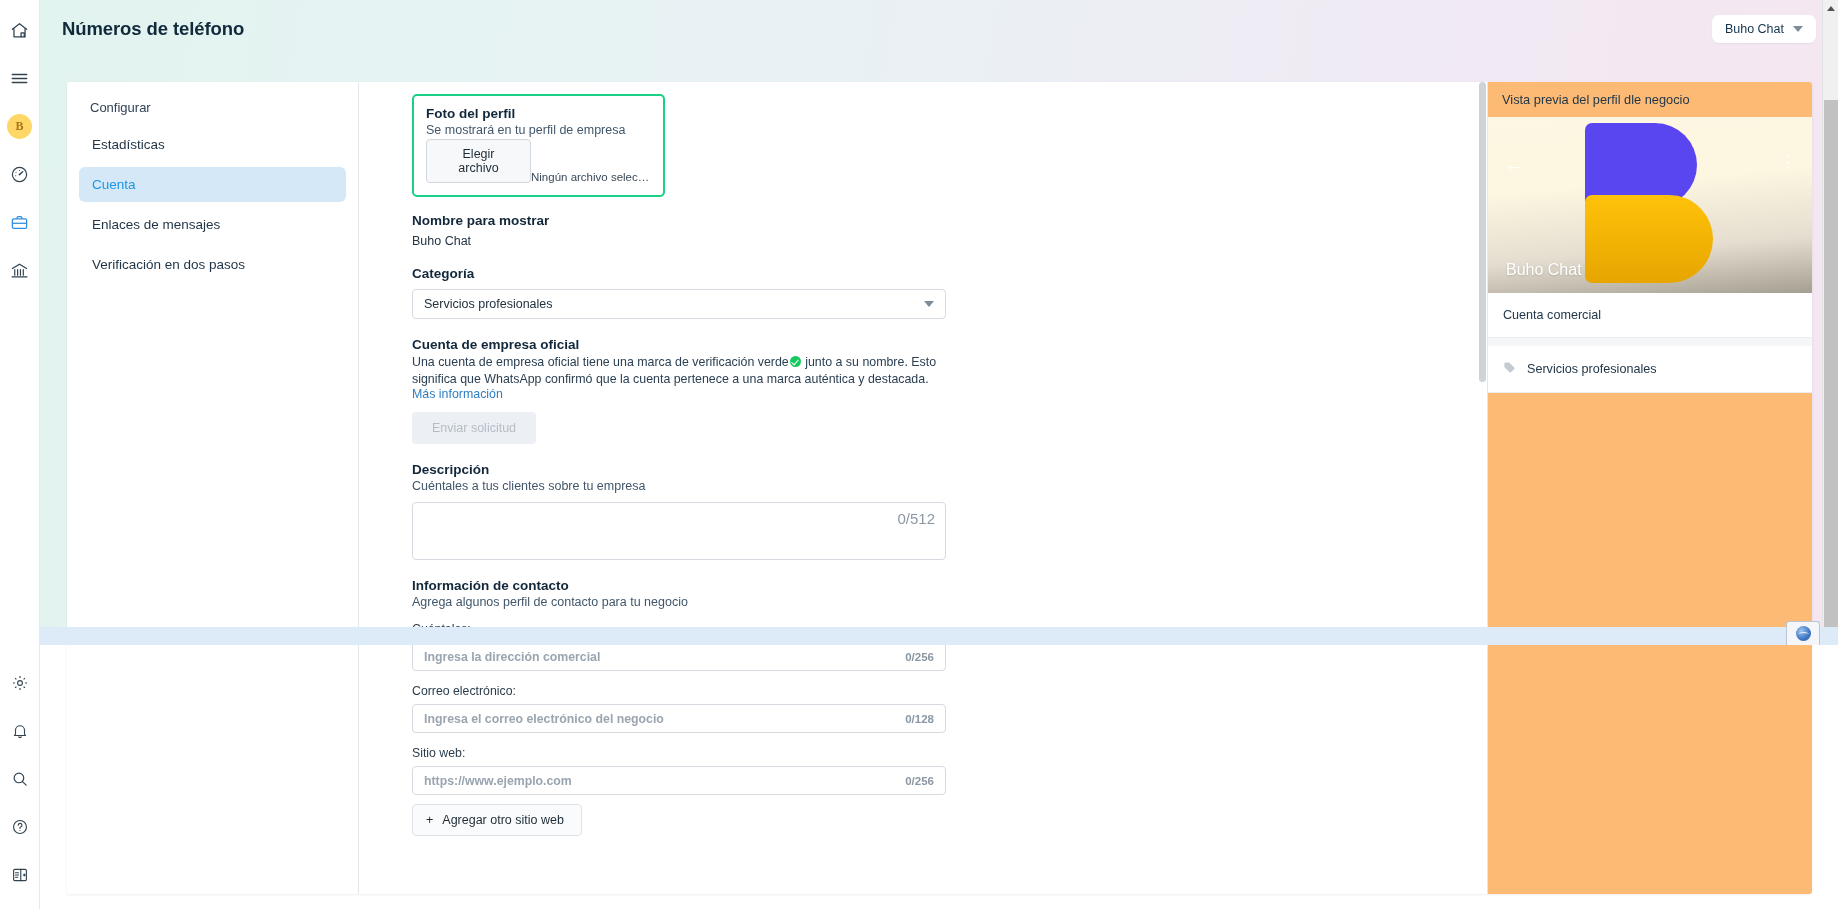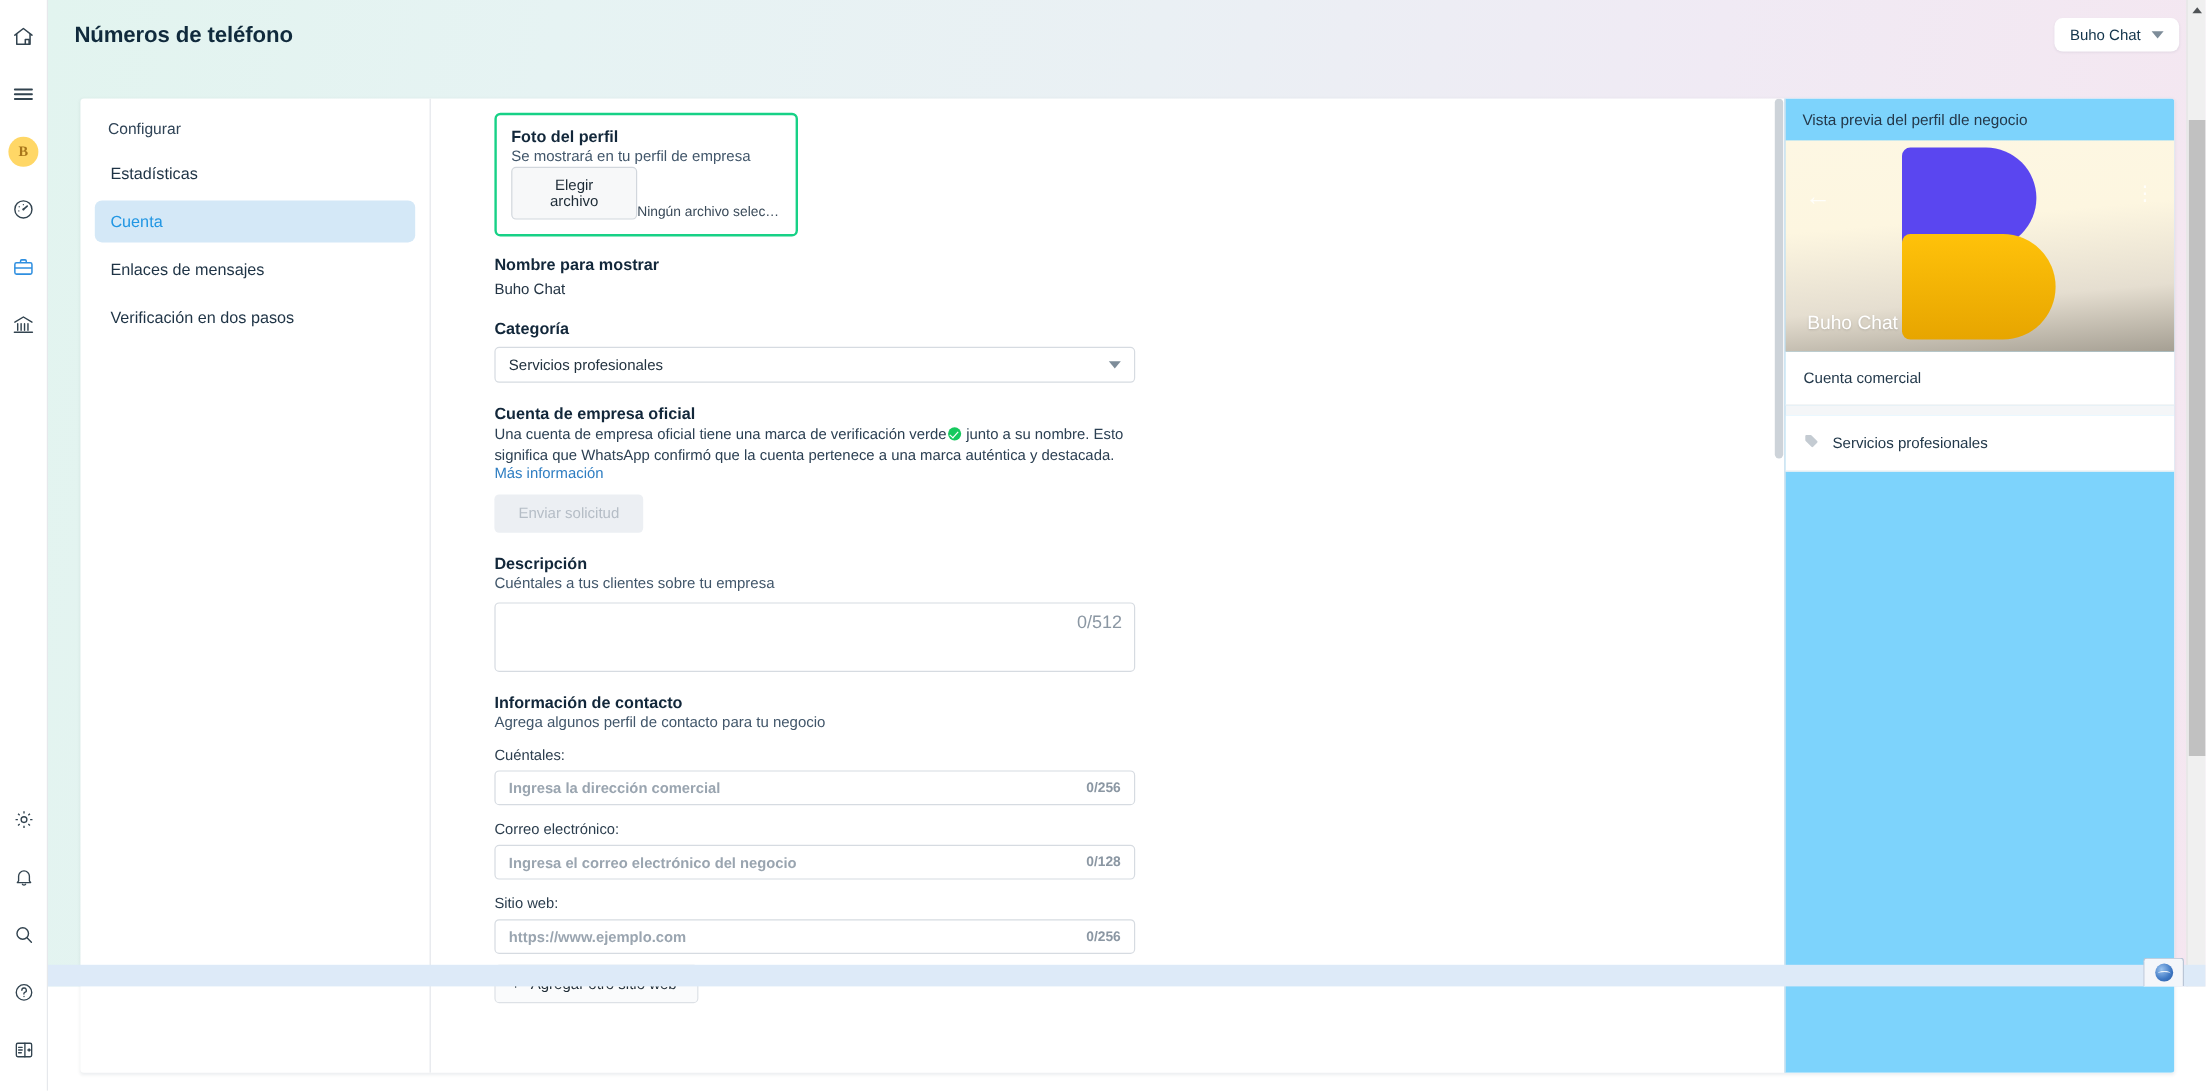--- a/index.html
+++ b/index.html
@@ -48,21 +48,21 @@
     color: #a9761a;
     font-size: 12px; font-weight: bold;
     display: flex; align-items: center; justify-content: center;
     font-family: "Liberation Serif", "DejaVu Serif", serif;
   }
 
   
   .stage {
     position: relative;
     flex: 1;
-    height: 822px;
+    height: 645px;
     background: linear-gradient(100deg, #e2f4ef 0%, #e6f3f3 22%, #eaf0f4 48%, #f0eaf4 72%, #f5e6f0 100%);
   }
   .header {
     height: 58px;
     display: flex;
     align-items: center;
     padding: 0 22px 0 22px;
   }
   .header-title {
     font-size: 18.5px;
@@ -275,21 +275,21 @@
     display: inline-flex; align-items: center; gap: 9px;
     cursor: pointer;
     font-family: inherit;
   }
 
   
   .previewcol {
     width: 325px;
     flex: 0 0 325px;
     border-left: 1px solid #e4e7eb;
-    background: #7dd3fc;
+    background: #fdba74;
     position: relative;
   }
   .preview-head {
     font-size: 12.8px;
     color: #24384a;
     padding: 10px 14px 10px 14px;
   }
   .preview-hero {
     position: relative;
     height: 176px;

